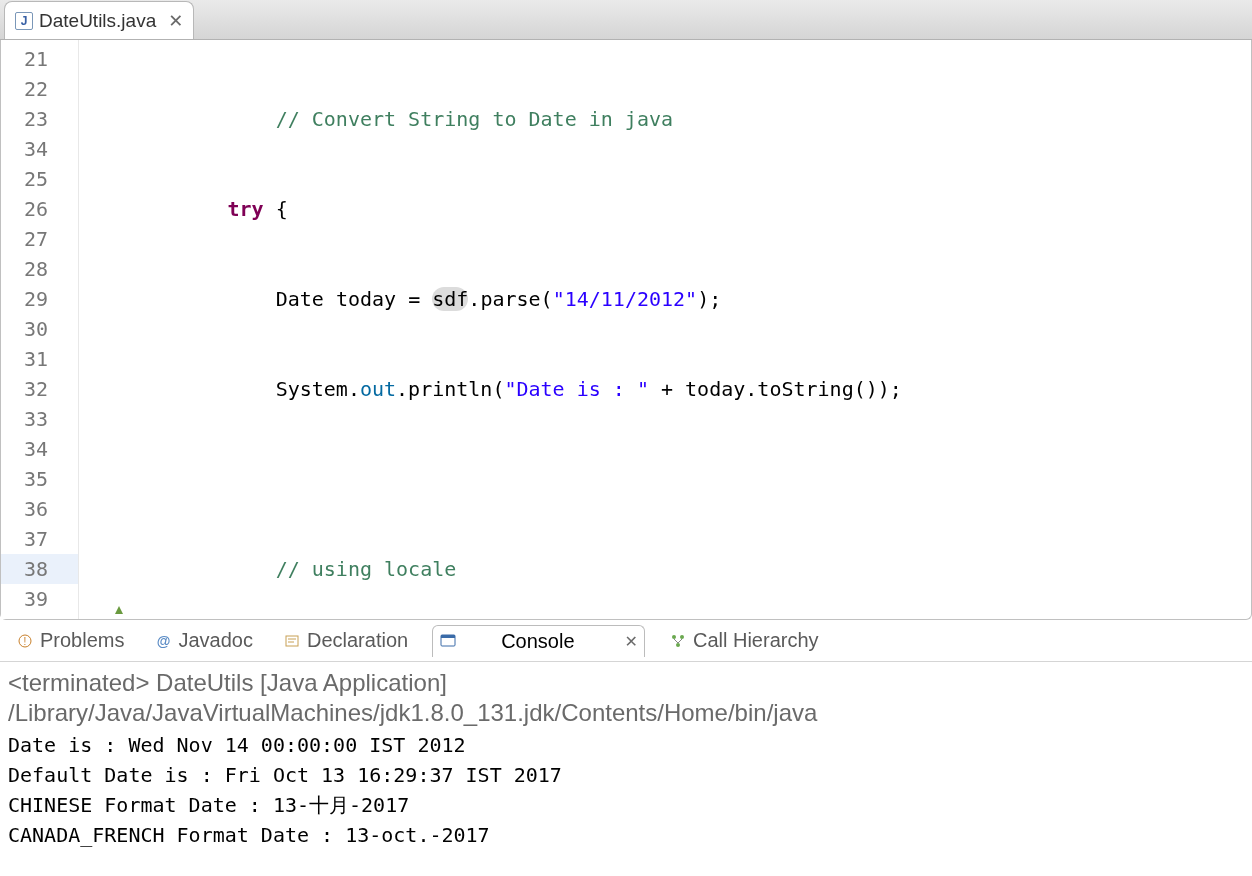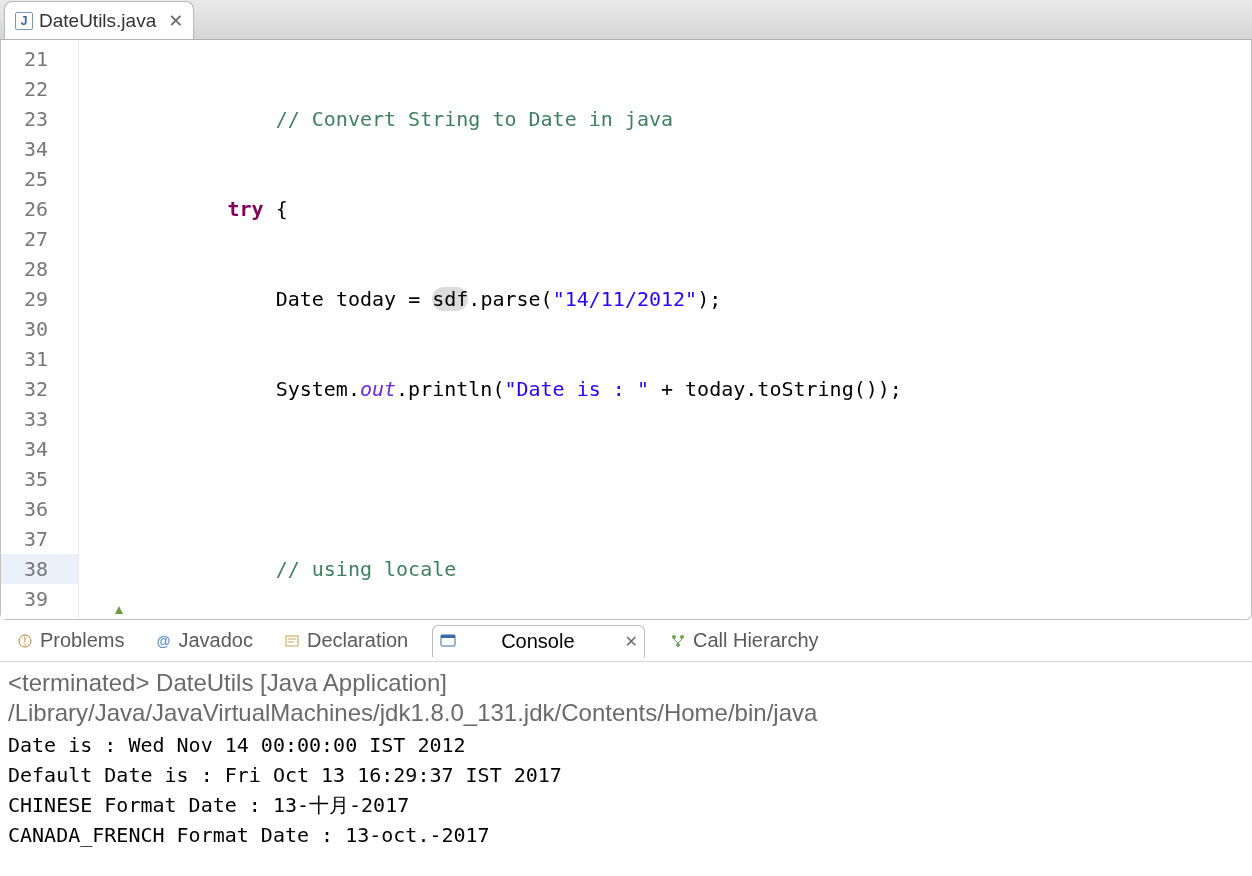--- a/index.html
+++ b/index.html
@@ -83,21 +83,21 @@
     padding-top: 4px;
     padding-left: 4px;
     white-space: pre;
     flex: 1;
     overflow: hidden;
   }
   .code .line { height: 30px; }
   .kw { color: #7f0055; font-weight: bold; }
   .cm { color: #3f7f5f; }
   .str { color: #2a00ff; }
-  .fld { color: #6d28d9; font-style: italic; }
+  .fld { color: #0369a1; }
   .occ { background: #dcdcdc; border-radius: 12px; }
   .bottom-tabs {
     height: 42px;
     display: flex;
     align-items: center;
     gap: 18px;
     padding-left: 10px;
     border-bottom: 1px solid #d5d5d5;
     font-size: 20px;
     color: #5a5a5a;

